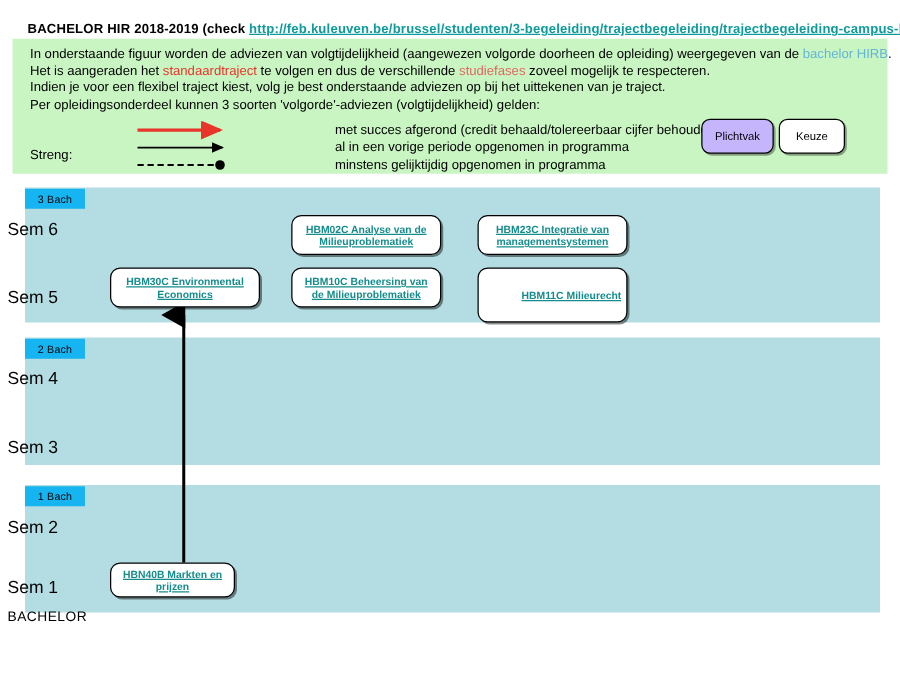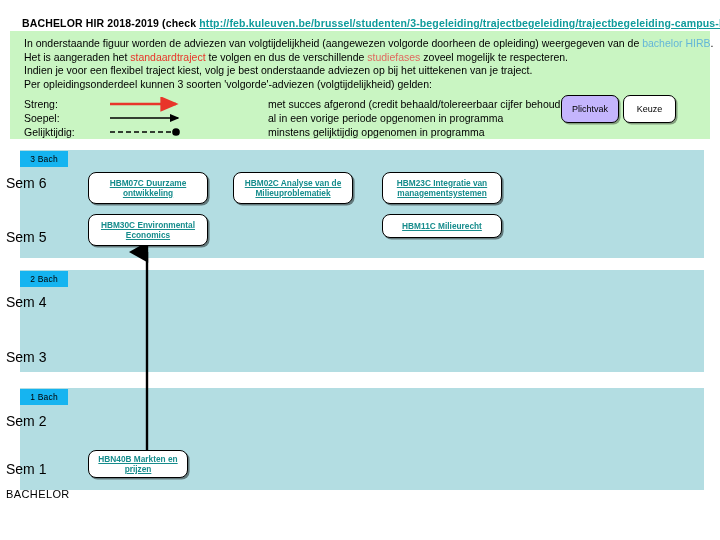--- a/index.html
+++ b/index.html
@@ -29,21 +29,21 @@
     position:absolute;left:14px;top:6px;width:680px;
     font-size:10.5px;line-height:13.6px;color:#000;
   }
   .para div{white-space:nowrap;}
   .blue{color:#64b6d8;}
   .red{color:#e8352a;}
   .rose{color:#e0695f;}
 
   
   .legend{position:absolute;left:14px;top:66px;font-size:10.5px;line-height:14px;color:#000;}
-  .legend .row{height:14px;white-space:nowrap;}
+  .legend .row{height:14px;white-space:nowrap;margin-top:20px;}
   .legend .name{display:inline-block;width:72px;}
 
   .arrows{position:absolute;left:98px;top:66px;width:180px;height:44px;}
   .txtcol{position:absolute;left:258px;top:66px;font-size:10.5px;line-height:14px;color:#000;}
   .txtcol .row{height:14px;white-space:nowrap;}
 
   
   .keybox{
     position:absolute;border:1.4px solid #000;border-radius:7px;
     font-size:9px;color:#000;display:flex;align-items:center;justify-content:center;
@@ -88,21 +88,21 @@
   .course span{
     font-size:8.3px;line-height:10px;color:#168c8c;
     text-decoration:underline;font-weight:bold;
   }
 
   #c-hbm07{left:88px;top:172px;width:120px;height:32px;}
   #c-hbm02{left:233px;top:172px;width:120px;height:32px;}
   #c-hbm23{left:382px;top:172px;width:120px;height:32px;}
   #c-hbm30{left:88px;top:214px;width:120px;height:32px;}
   #c-hbm10{left:233px;top:214px;width:120px;height:32px;}
-  #c-hbm11{left:382px;top:214px;width:120px;height:24px;}
+  #c-hbm11{left:382px;top:214px;width:120px;height:44px;justify-content:flex-end;}
   #c-hbn40{left:88px;top:450px;width:100px;height:28px;}
 
   
   #connector{position:absolute;left:0;top:0;width:720px;height:540px;pointer-events:none;}
 </style>
 </head>
 <body>
 
 <div id="root">
 
@@ -169,32 +169,32 @@
 
   <svg id="connector">
     <defs>
       <marker id="cup" markerWidth="9" markerHeight="9" refX="4.5" refY="7.5" orient="auto">
         <path d="M4.5,0 L9,8 L0,8 z" fill="#000"></path>
       </marker>
     </defs>
     <line x1="147" y1="450" x2="147" y2="252" stroke="#000" stroke-width="2.4" marker-end="url(#cup)"></line>
   </svg>
 
-  <div class="course" id="c-hbm07">
-      <span>HBM07C Duurzame ontwikkeling</span>
-    </div>
   <div class="course" id="c-hbm02">
       <span>HBM02C Analyse van de Milieuproblematiek</span>
     </div>
   <div class="course" id="c-hbm23">
       <span>HBM23C Integratie van managementsystemen</span>
     </div>
   <div class="course" id="c-hbm30">
       <span>HBM30C Environmental Economics</span>
     </div>
+  <div class="course" id="c-hbm10">
+      <span>HBM10C Beheersing van de Milieuproblematiek</span>
+    </div>
   <div class="course" id="c-hbm11">
       <span>HBM11C Milieurecht</span>
     </div>
   <div class="course" id="c-hbn40">
       <span>HBN40B Markten en prijzen</span>
     </div>
 
 </div>
 
 </body></html>

